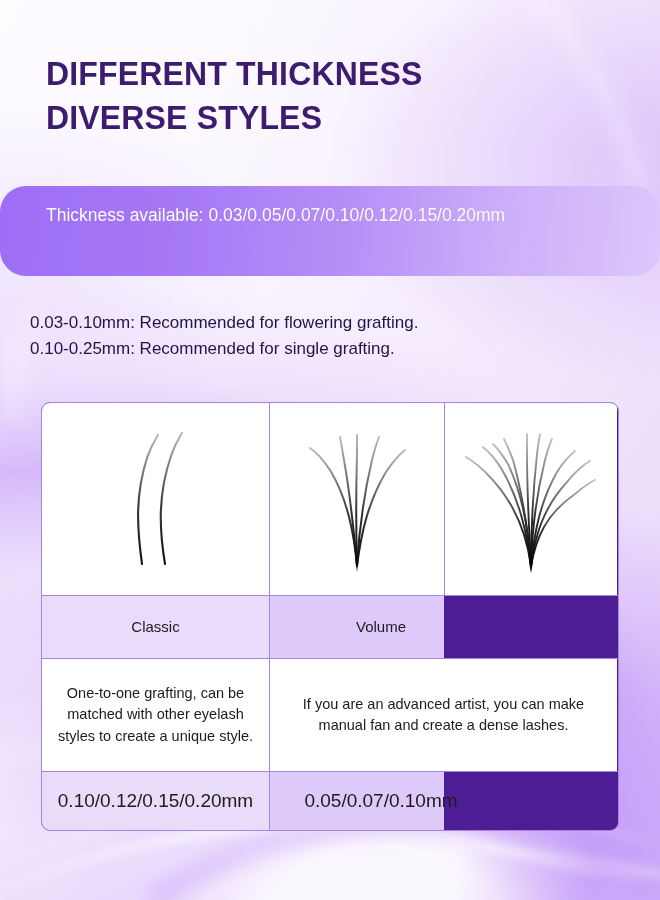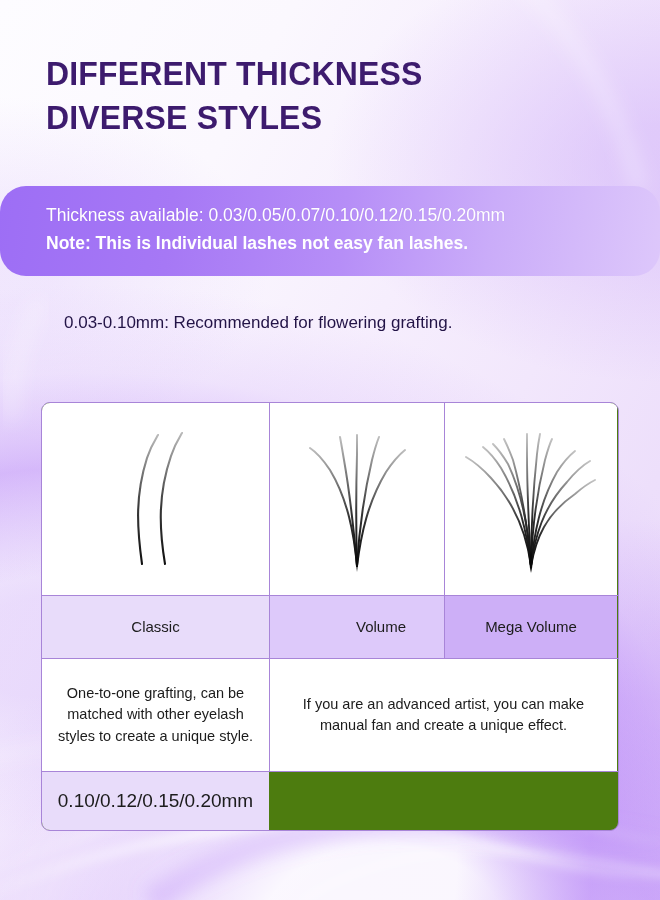--- a/index.html
+++ b/index.html
@@ -84,38 +84,38 @@
     position: absolute;
     left: 46px;
     top: 47px;
     font-size: 17.5px;
     font-weight: bold;
     white-space: nowrap;
   }
 
   .reco {
     position: absolute;
-    left: 64px;
+    left: 30px;
     top: 310px;
     color: #231447;
     font-size: 17px;
     line-height: 1.52;
   }
   .reco .reco-line { display: block; white-space: nowrap; }
 
   
   .spec-table {
     position: absolute;
     left: 41px;
     top: 402px;
     width: 578px;
     border: 1.5px solid #a885d8;
     border-radius: 9px;
     overflow: hidden;
-    background: #4d7c0f;
+    background: #4c1d95;
     box-sizing: border-box;
   }
   .row { display: flex; }
   .row + .row { border-top: 1.5px solid #a885d8; }
   .cell {
     box-sizing: border-box;
     display: flex;
     align-items: center;
     justify-content: center;
     text-align: center;
@@ -182,25 +182,25 @@
 
 <div id="page">
 
   <div class="headline">
     <span class="hl-line">DIFFERENT THICKNESS</span>
     <span class="hl-line">DIVERSE STYLES</span>
   </div>
 
   <div class="banner">
     <div class="banner-line1">Thickness available: 0.03/0.05/0.07/0.10/0.12/0.15/0.20mm</div>
-    <div class="banner-line2">Note: This is Individual lashes not easy fan lashes.</div>
   </div>
 
   <div class="reco">
     <span class="reco-line">0.03-0.10mm: Recommended for flowering grafting.</span>
+    <span class="reco-line">0.10-0.25mm: Recommended for single grafting.</span>
   </div>
 
   <div class="spec-table">
 
     <div class="row row-images">
 
       <div class="cell c-classic">
         <svg class="lash-art" width="110" height="150" viewBox="0 0 110 150">
           <defs>
             <linearGradient id="lashG" x1="0" y1="1" x2="0" y2="0">
@@ -260,34 +260,34 @@
       </div>
     </div>
 
     <div class="row row-labels">
       <div class="cell c-classic tint-classic">
         <span>Classic</span>
       </div>
       <div class="cell c-volume tint-volume">
         <span>Volume</span>
       </div>
-      <div class="cell c-mega tint-mega">
-        <span>Mega Volume</span>
-      </div>
     </div>
 
     <div class="row row-desc">
       <div class="cell c-classic">
         <span>One-to-one grafting, can be matched with other eyelash styles to create a unique style.</span>
       </div>
       <div class="cell c-wide">
-        <span>If you are an advanced artist, you can make manual fan and create a unique effect.</span>
+        <span>If you are an advanced artist, you can make manual fan and create a dense lashes.</span>
       </div>
     </div>
 
     <div class="row row-sizes">
       <div class="cell c-classic tint-classic">
         <span>0.10/0.12/0.15/0.20mm</span>
       </div>
+      <div class="cell c-volume tint-volume">
+        <span>0.05/0.07/0.10mm</span>
+      </div>
     </div>
 
   </div>
 </div>
 
 </body></html>

